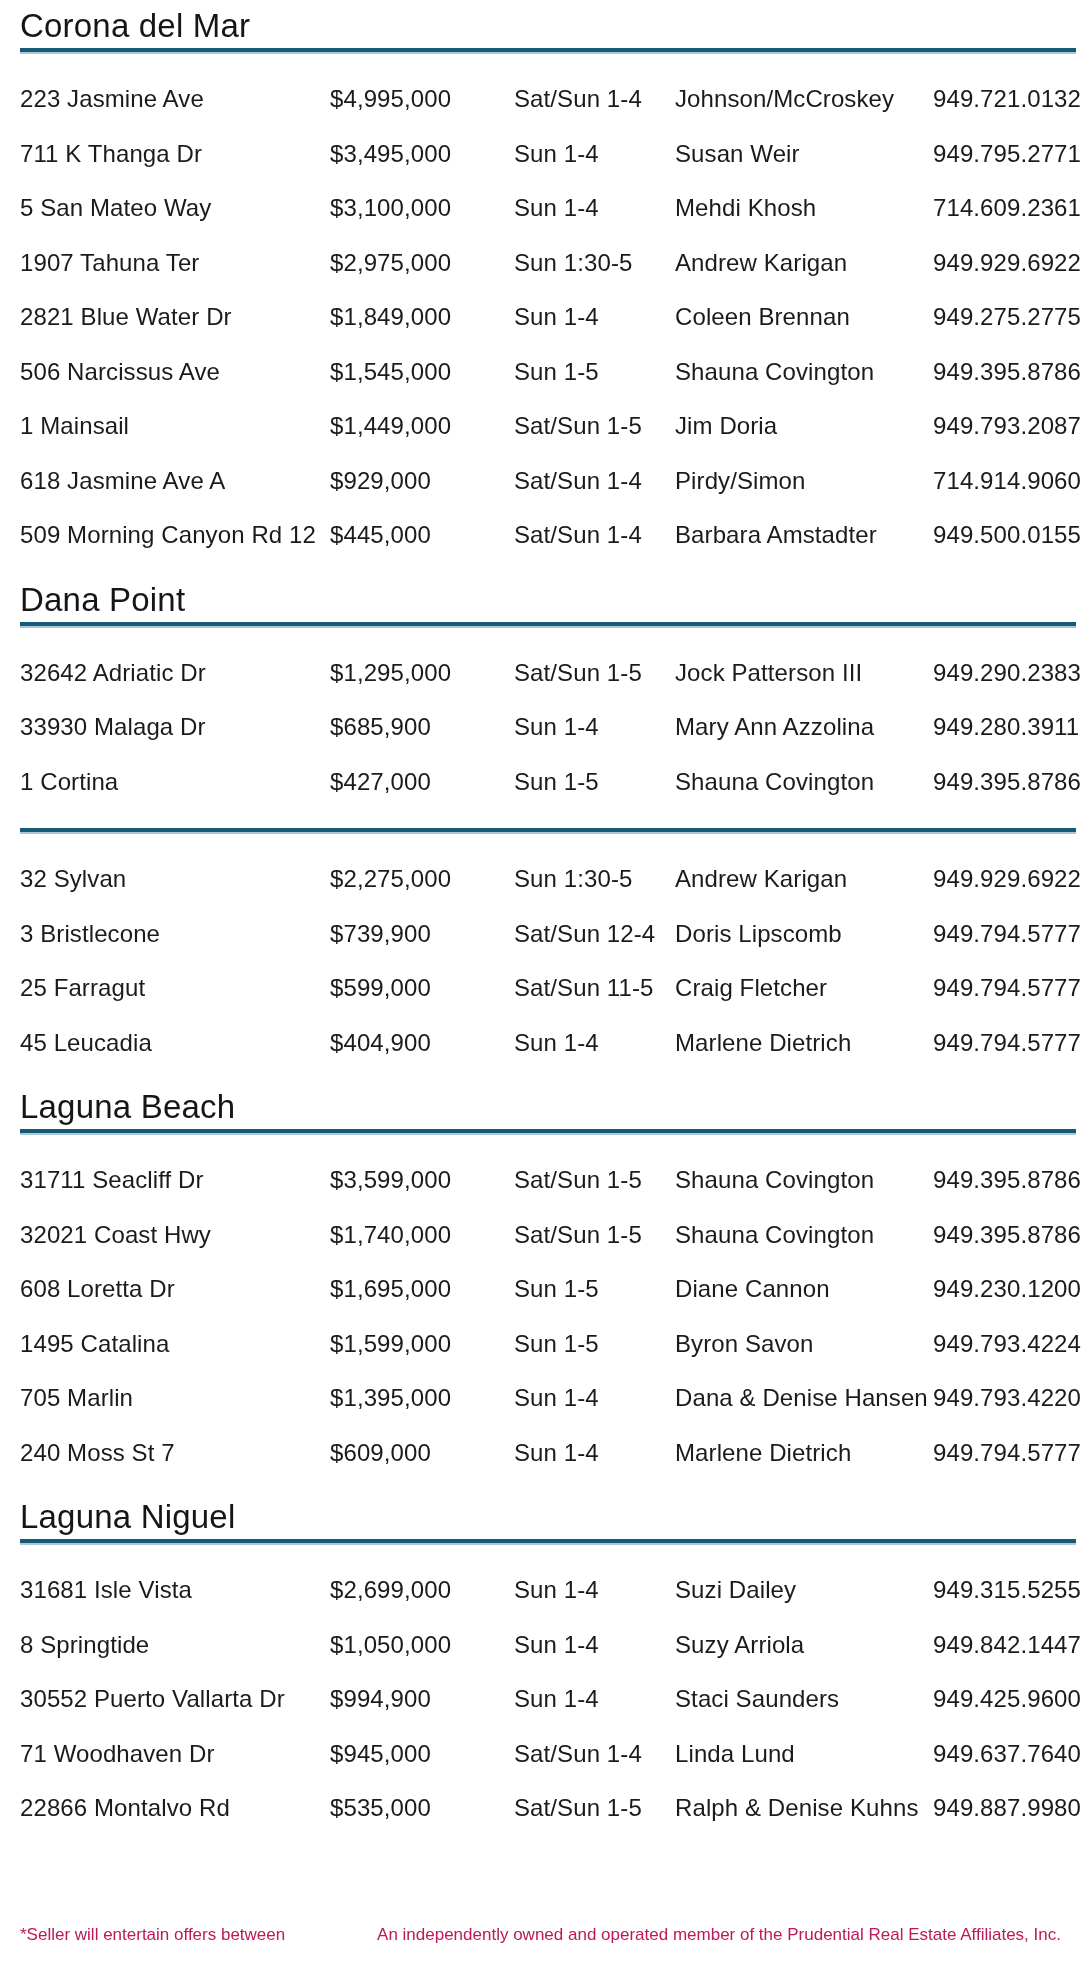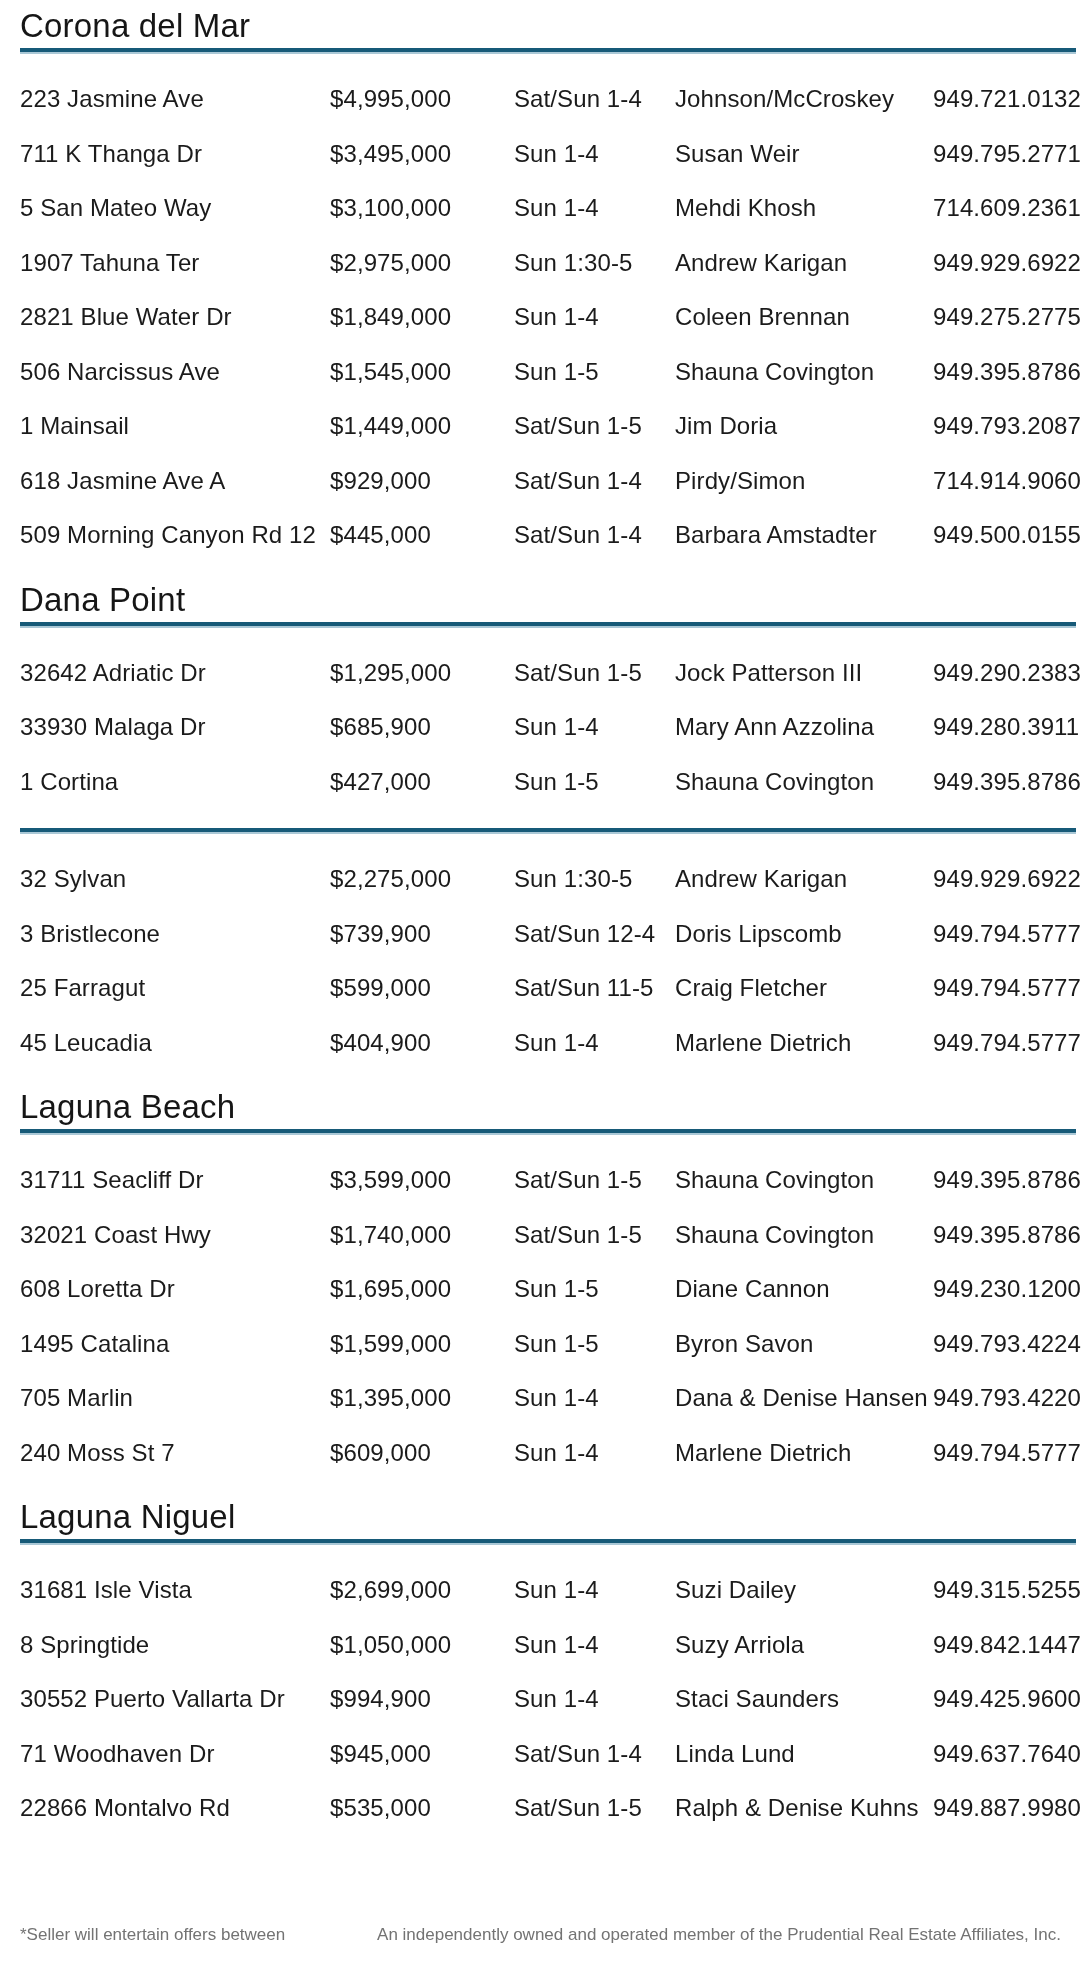--- a/index.html
+++ b/index.html
@@ -40,21 +40,21 @@
     font-size: 24px;
     letter-spacing: 0.1px;
     white-space: nowrap;
   }
   .cell-price, .cell-phone { }
   .footer {
     margin-top: auto;
     display: flex;
     align-items: baseline;
     font-size: 17px;
-    color: #737373;
+    color: #be185d;
     padding-bottom: 6px;
     white-space: nowrap;
   }
   .footer-left { width: 342px; flex: 0 0 auto; }
   .footer-right { flex: 1 1 auto; text-align: center; }
 </style>
 </head>
 <body>
 
 <div class="page">

